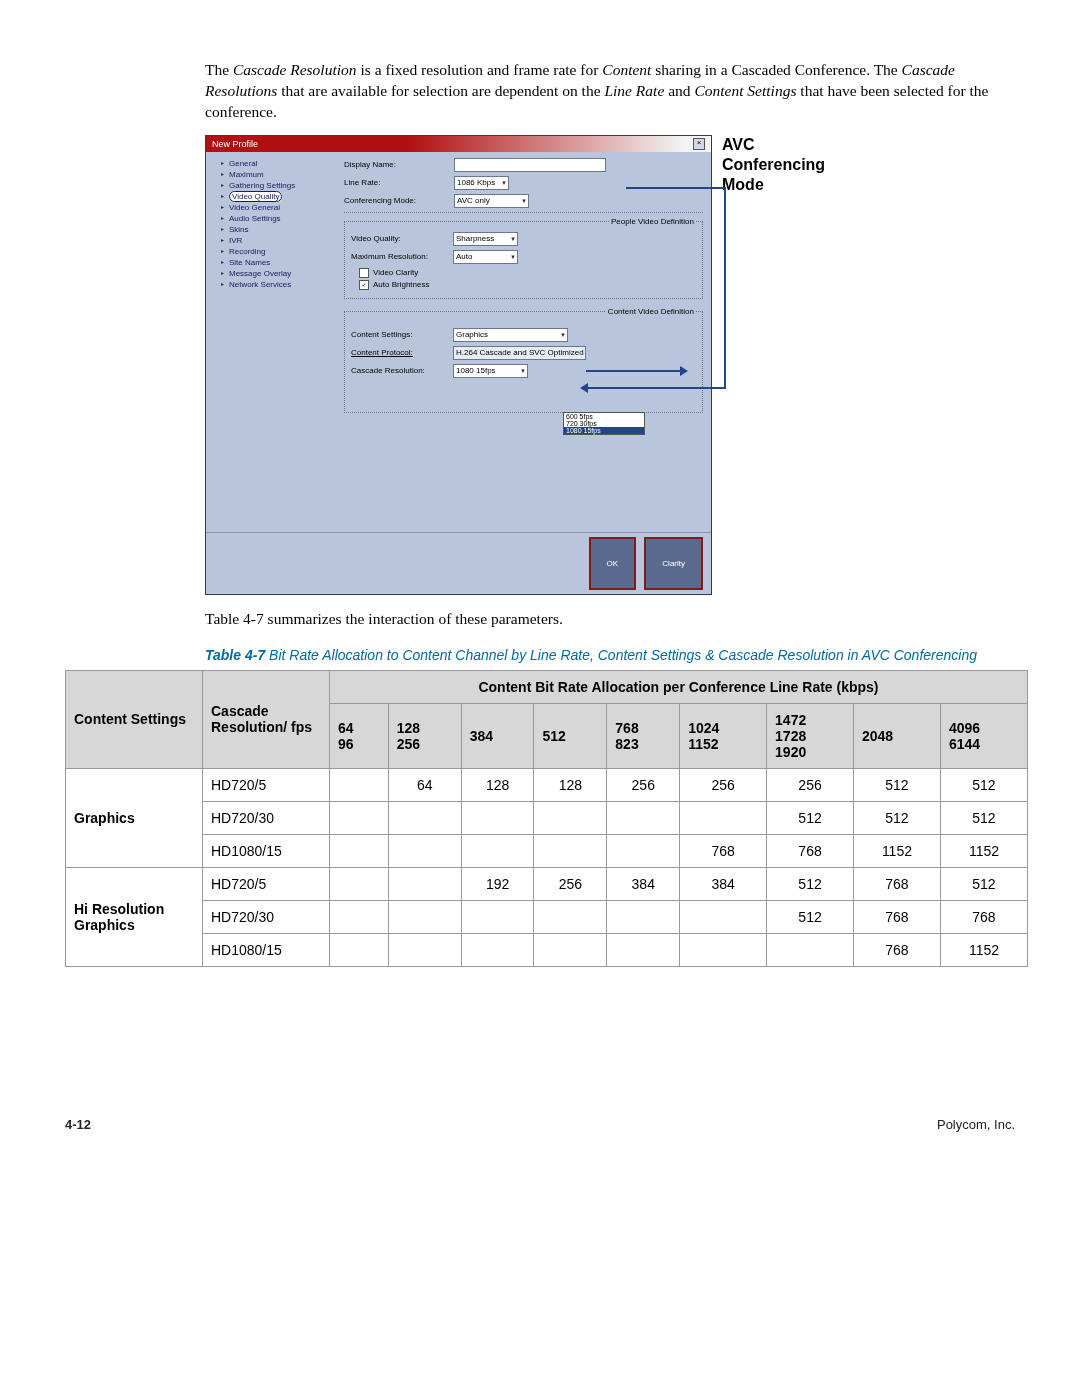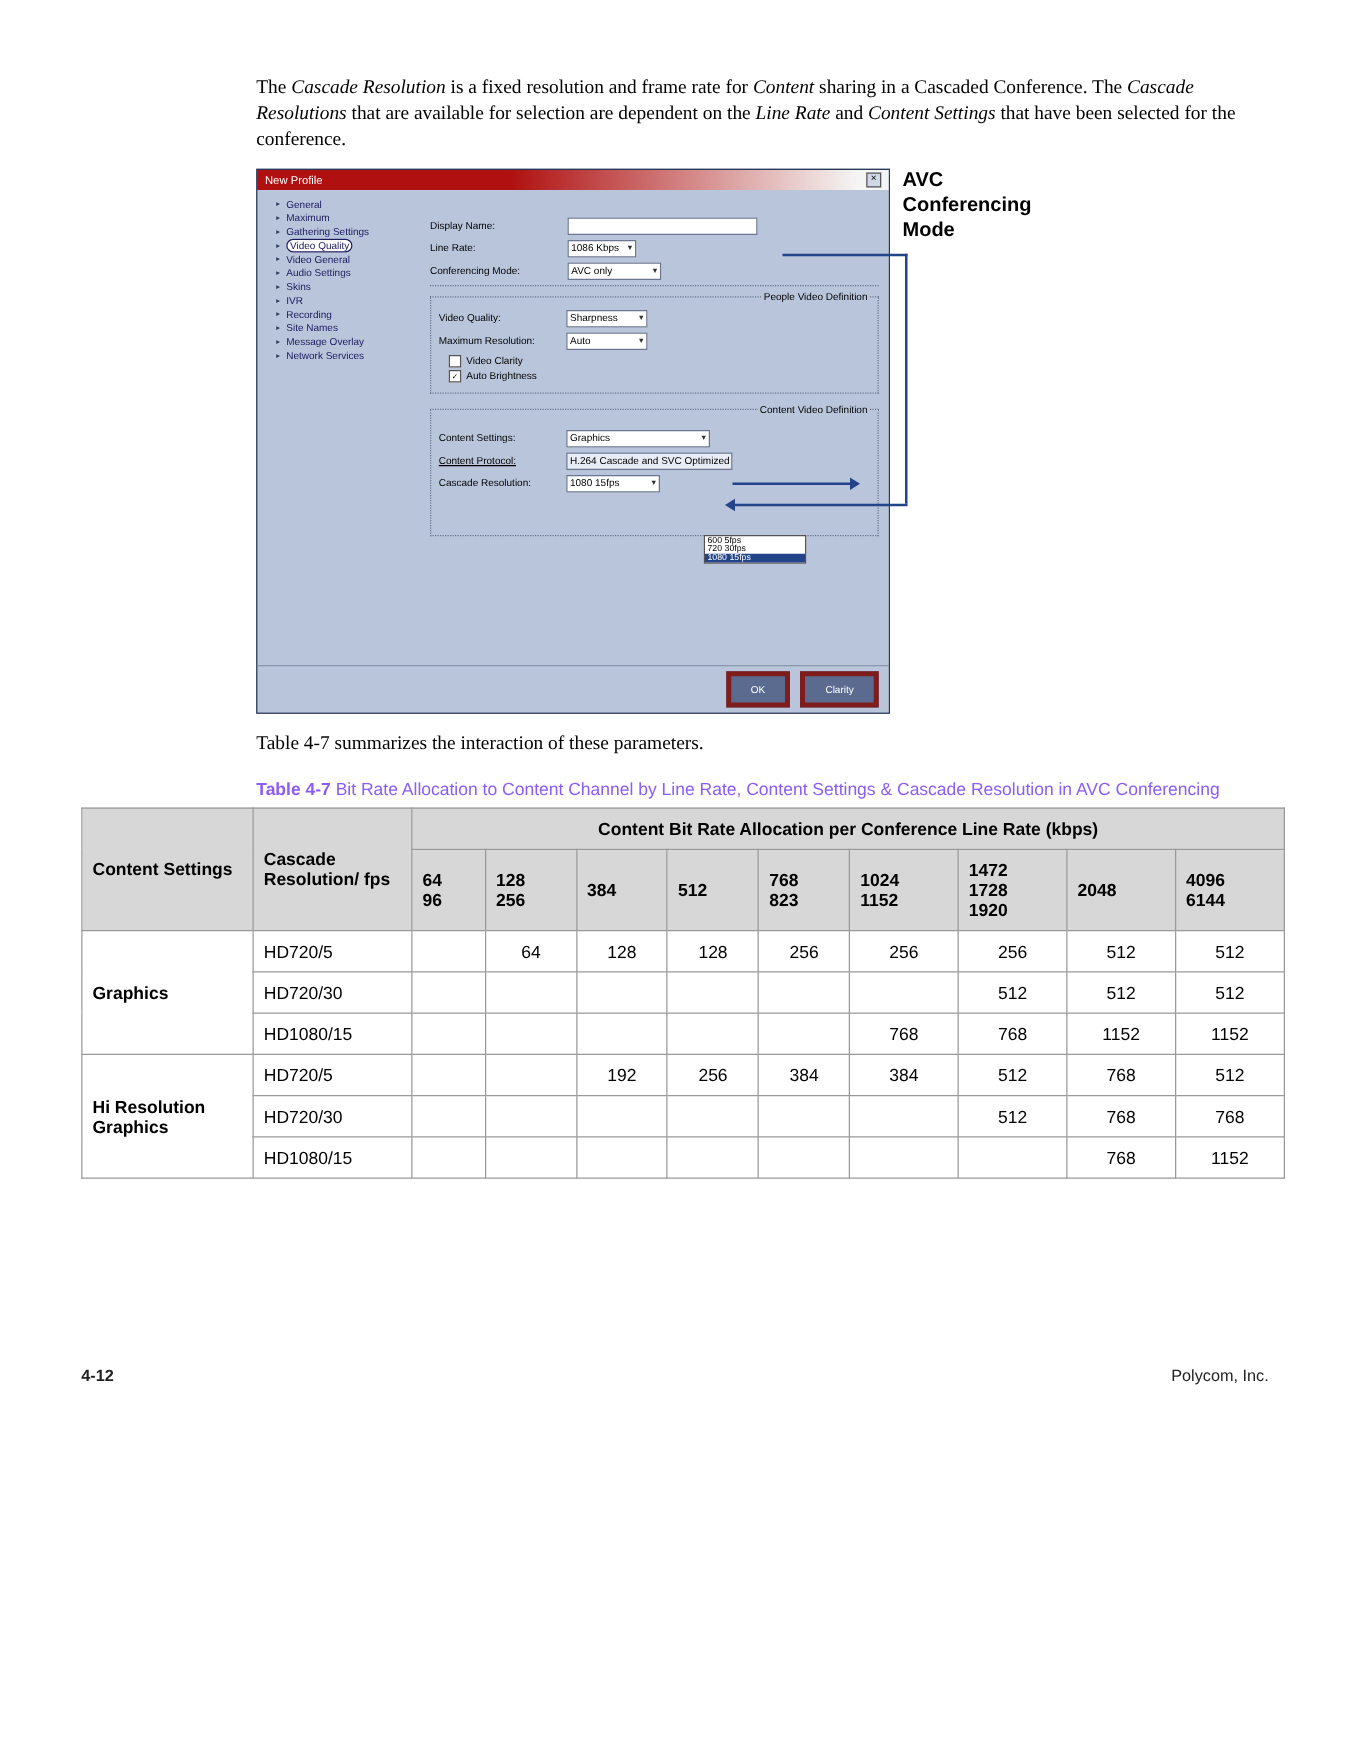--- a/index.html
+++ b/index.html
@@ -87,21 +87,20 @@
   .dlg-nav .item.selected span {
     border: 1px solid #1a1a60;
     padding: 0 2px;
     border-radius: 6px;
     background: #fff;
   }
   .dlg-main {
     flex: 1;
     padding: 6px 8px;
     position: relative;
-    margin-top: 16px;
   }
   .dlg-row {
     display: flex;
     align-items: center;
     margin-bottom: 4px;
   }
   .dlg-label { width: 110px; }
   .dlg-input {
     background: #fff;
     border: 1px solid #6a7590;
@@ -141,22 +140,22 @@
   .dlg-foot {
     background: #b9c5da;
     border-top: 1px solid #8a95b0;
     padding: 4px 8px;
     text-align: right;
   }
   .dlg-btn {
     display: inline-block;
     background: #5a6b8f;
     color: #fff;
-    border: 4px solid #7f1d1d;
-    padding: 6px 16px;
+    border: 2px solid #7f1d1d;
+    padding: 20px 16px;
     margin-left: 6px;
     font-size: 8px;
   }
   .dlg-arrow-line {
     position: absolute;
     background: #224488;
   }
   .dlg-arrow-head {
     position: absolute;
     width: 0; height: 0;
@@ -165,21 +164,22 @@
   .side-caption {
     font-family: Arial, Helvetica, sans-serif;
     font-weight: bold;
     font-size: 16px;
     margin-left: 10px;
     line-height: 1.25;
   }
 
   .table-caption {
     font-family: Arial, Helvetica, sans-serif;
-    color: #8b5cf6;
+    font-style: italic;
+    color: #0369a1;
     margin: 16px 0 6px 140px;
     font-size: 14px;
     line-height: 1.3;
   }
   .table-caption .lead { font-weight: bold; }
 
   table.data {
     border-collapse: collapse;
     width: 963px;
     font-family: Arial, Helvetica, sans-serif;

